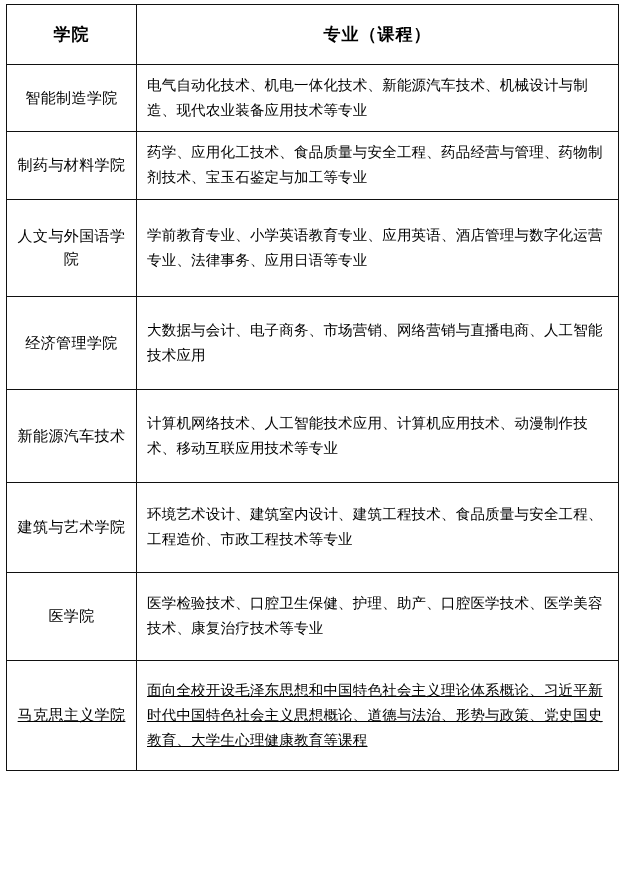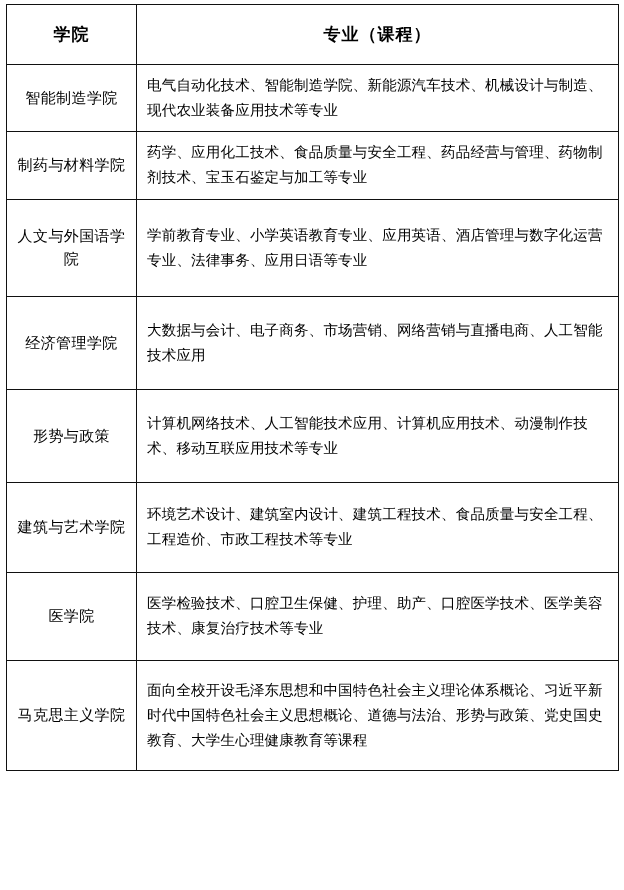--- a/index.html
+++ b/index.html
@@ -58,57 +58,57 @@
     letter-spacing: 0.2px;
   }
   
   tr.r0 td { height: 54px; }
   tr.r1 td { height: 68px; }
   tr.r2 td { height: 97px; }
   tr.r3 td { height: 93px; }
   tr.r4 td { height: 93px; }
   tr.r5 td { height: 90px; }
   tr.r6 td { height: 88px; }
-  tr.r7 td { height: 110px; }
+  tr.r7 td { height: 110px; text-decoration: underline; }
   tr.r8 td { height: 86px; }
 </style>
 </head>
 <body>
 
 <div class="page">
   <table class="college-table">
     <colgroup>
       <col class="col-college">
       <col class="col-major">
     </colgroup>
     <thead>
       <tr>
         <th>学院</th>
         <th>专业（课程）</th>
       </tr>
     </thead>
     <tbody>
       <tr class="r0">
         <td class="college-cell">智能制造学院</td>
-        <td class="major-cell">电气自动化技术、智能制造学院、新能源汽车技术、机械设计与制造、现代农业装备应用技术等专业</td>
+        <td class="major-cell">电气自动化技术、机电一体化技术、新能源汽车技术、机械设计与制造、现代农业装备应用技术等专业</td>
       </tr>
       <tr class="r1">
         <td class="college-cell">制药与材料学院</td>
         <td class="major-cell">药学、应用化工技术、食品质量与安全工程、药品经营与管理、药物制剂技术、宝玉石鉴定与加工等专业</td>
       </tr>
       <tr class="r2">
         <td class="college-cell">人文与外国语学院</td>
         <td class="major-cell">学前教育专业、小学英语教育专业、应用英语、酒店管理与数字化运营专业、法律事务、应用日语等专业</td>
       </tr>
       <tr class="r3">
         <td class="college-cell">经济管理学院</td>
         <td class="major-cell">大数据与会计、电子商务、市场营销、网络营销与直播电商、人工智能技术应用</td>
       </tr>
       <tr class="r4">
-        <td class="college-cell">形势与政策</td>
+        <td class="college-cell">新能源汽车技术</td>
         <td class="major-cell">计算机网络技术、人工智能技术应用、计算机应用技术、动漫制作技术、移动互联应用技术等专业</td>
       </tr>
       <tr class="r5">
         <td class="college-cell">建筑与艺术学院</td>
         <td class="major-cell">环境艺术设计、建筑室内设计、建筑工程技术、食品质量与安全工程、工程造价、市政工程技术等专业</td>
       </tr>
       <tr class="r6">
         <td class="college-cell">医学院</td>
         <td class="major-cell">医学检验技术、口腔卫生保健、护理、助产、口腔医学技术、医学美容技术、康复治疗技术等专业</td>
       </tr>

